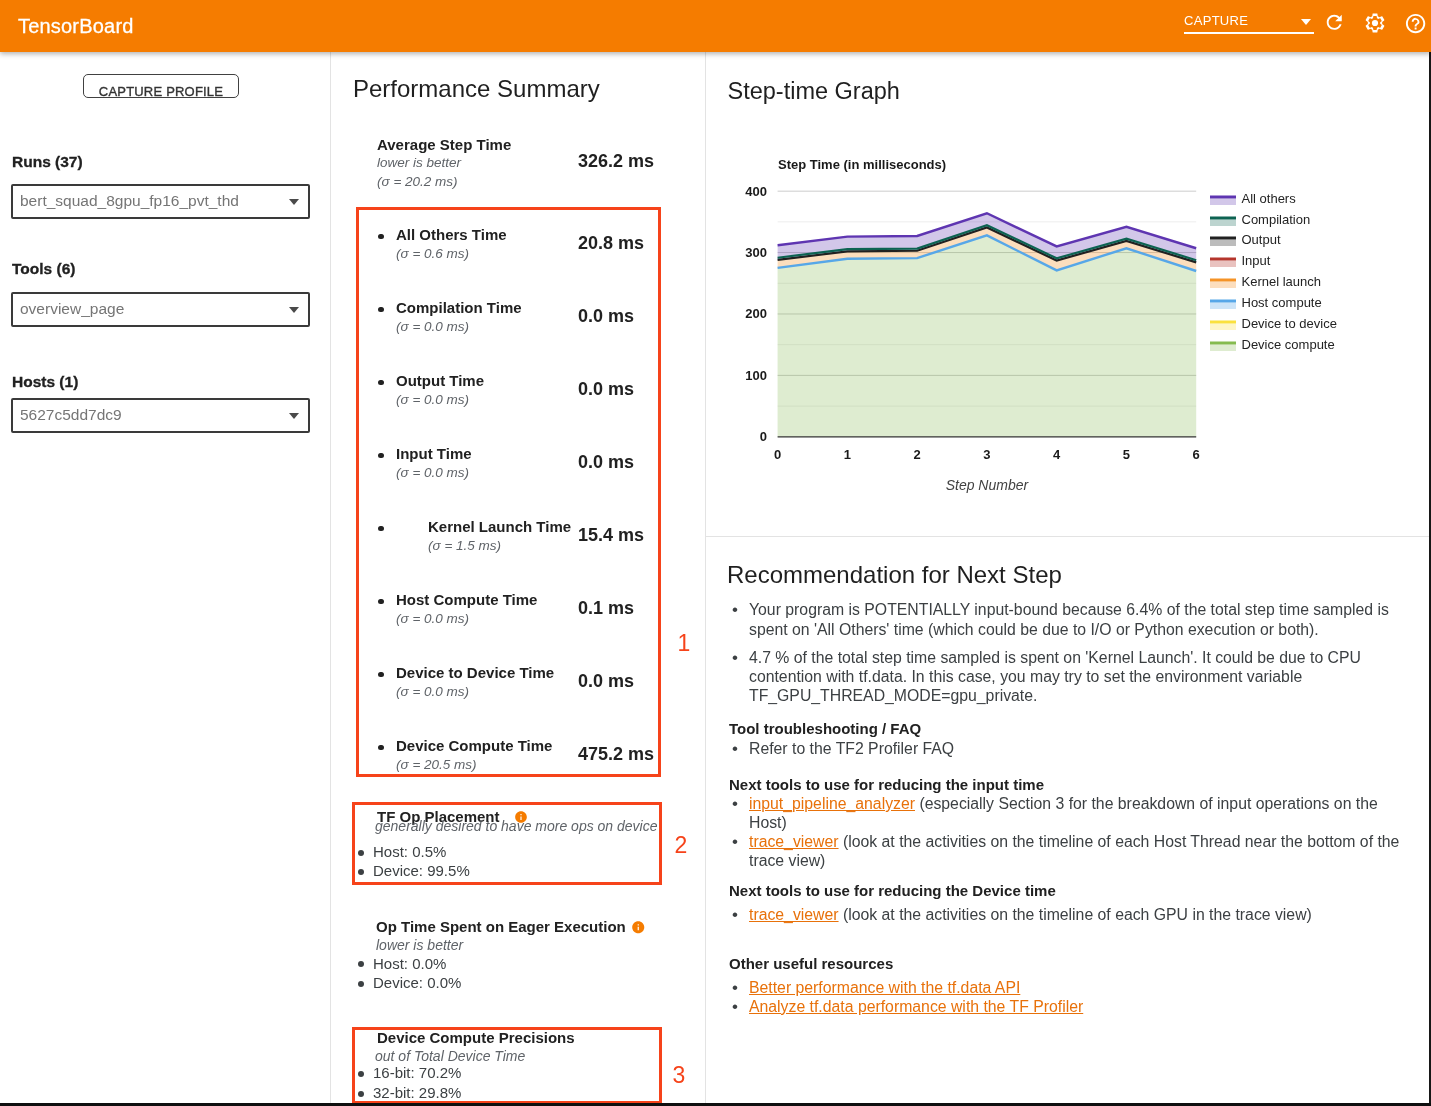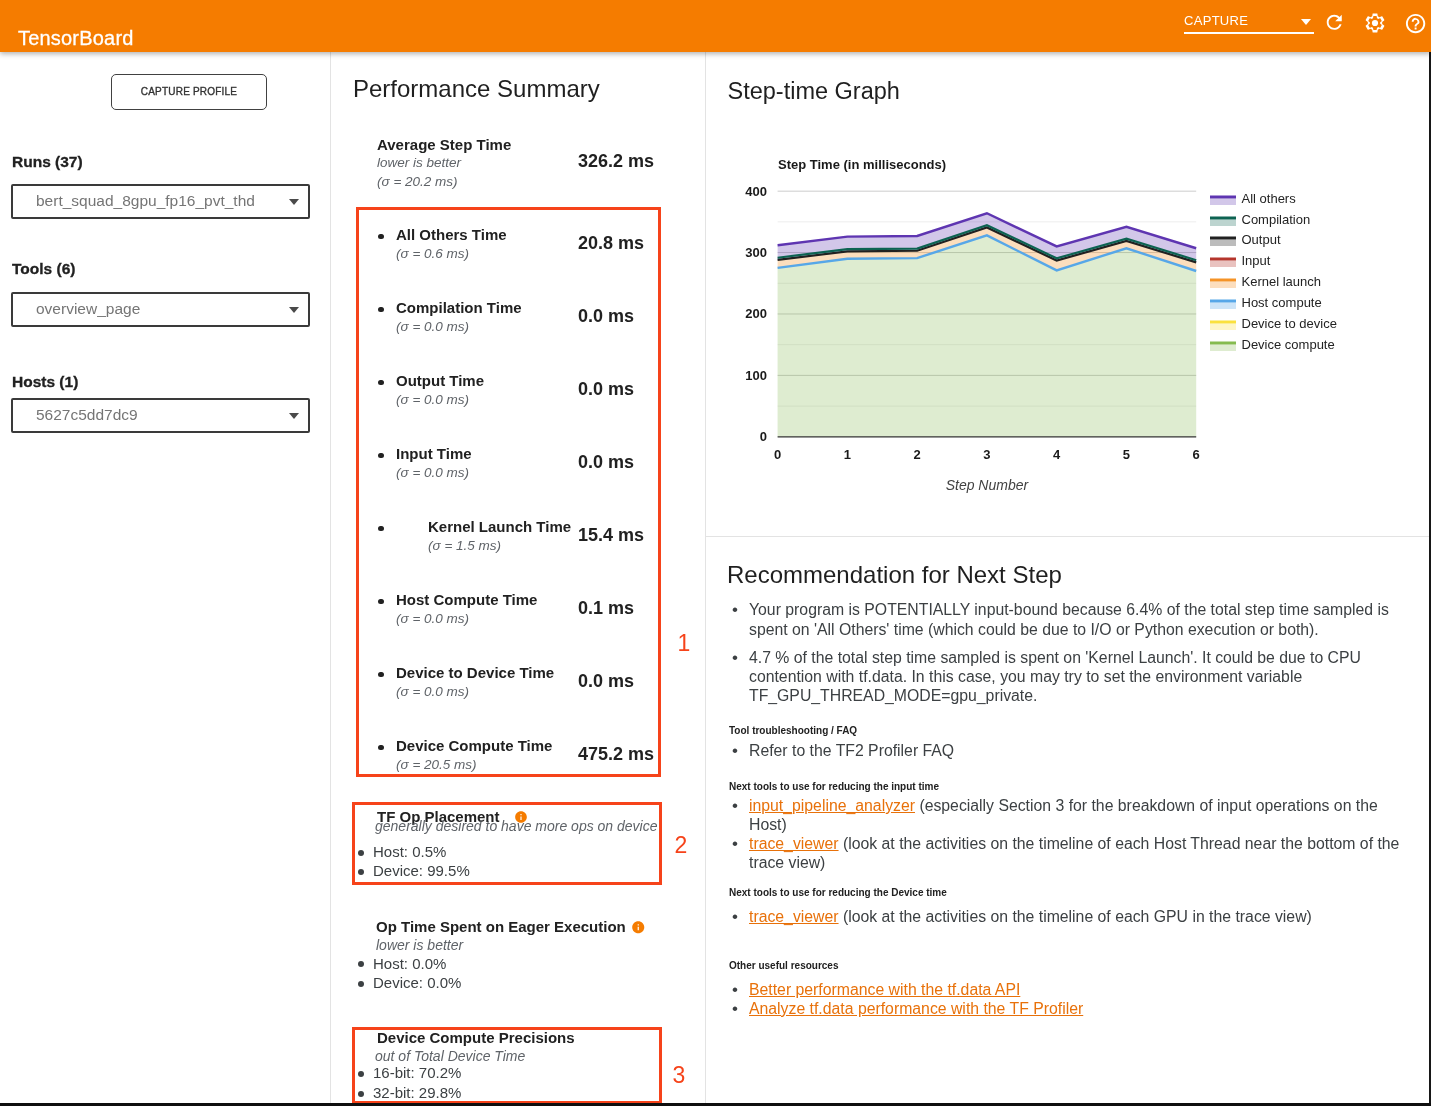--- a/index.html
+++ b/index.html
@@ -3,21 +3,21 @@
 <meta charset="utf-8">
 <style>
   * { margin:0; padding:0; box-sizing:border-box; }
   html,body { width:1431px; height:1106px; overflow:hidden; background:#fff;
     font-family:"Liberation Sans", sans-serif; }
   .abs { position:absolute; }
 
   
   #appbar { position:absolute; left:0; top:0; width:1431px; height:51.5px;
     background:#f57c00; box-shadow:0 2px 5px rgba(0,0,0,0.3); z-index:10; }
-  #tblogo { position:absolute; left:18px; top:16px; line-height:45px; color:#fff;
+  #tblogo { position:absolute; left:18px; top:4px; line-height:45px; color:#fff;
     font-size:20px; font-weight:400; -webkit-text-stroke:0.3px #fff; letter-spacing:0.2px; }
   #profsel { position:absolute; left:1184px; top:13px; color:#fff; font-size:13px;
     letter-spacing:0.3px; }
   #profline { position:absolute; left:1184px; top:32px; width:130px; height:1.6px;
     background:#fff; }
   .wcaret { position:absolute; width:0; height:0; border-left:5px solid transparent;
     border-right:5px solid transparent; border-top:6px solid #fff; }
   .hicon { position:absolute; top:13px; }
 
   
@@ -25,28 +25,28 @@
     background:#171717; z-index:9; }
   #bborder { position:absolute; left:0; top:1103.4px; width:1431px; height:2.6px;
     background:#0f0f0f; z-index:11; }
 
   
   #vdiv1 { position:absolute; left:330px; top:52px; width:1px; height:1056px; background:#e3e3e3; }
   #vdiv2 { position:absolute; left:705px; top:52px; width:1px; height:1056px; background:#e3e3e3; }
   #hdiv  { position:absolute; left:706px; top:536px; width:723px; height:1px; background:#e3e3e3; }
 
   
-  #capturebtn { position:absolute; left:83px; top:74px; width:156px; height:36px;
-    border:1px solid #414141; border-radius:5px; color:#333; font-size:10px;
-    font-weight:400; -webkit-text-stroke:0.35px #333; letter-spacing:0.2px; text-align:center; line-height:34px;margin-left:28px; }
+  #capturebtn { position:absolute; left:83px; top:74px; width:156px; height:24px;
+    border:1px solid #414141; border-radius:5px; color:#333; font-size:13px;
+    font-weight:400; -webkit-text-stroke:0.35px #333; letter-spacing:0.2px; text-align:center; line-height:34px; }
   .sblabel { position:absolute; left:12px; font-size:15.5px; color:#212121; font-weight:700;
     -webkit-text-stroke:0.3px #212121; }
   .sbselect { position:absolute; left:11px; width:299px; height:35px;
     border:2px solid #3a3a3a; border-radius:2px; font-size:15.5px; color:#757575;
-    line-height:30px; padding-left:23px; }
+    line-height:30px; padding-left:7px; }
   .dcaret { position:absolute; width:0; height:0; border-left:5.2px solid transparent;
     border-right:5.2px solid transparent; border-top:6.2px solid #4a4a4a; }
 
   
   h1.sect { position:absolute; font-size:24px; font-weight:normal; color:#1f1f1f; }
   .mlabel { position:absolute; left:396px; font-size:15px; font-weight:bold; color:#212121;
     line-height:17.5px; white-space:nowrap; }
   .mlabel .sig { font-weight:normal; font-style:italic; font-size:13.5px; color:#5f6368; }
   .mvalue { position:absolute; left:578px; font-size:18px; font-weight:bold; color:#212121;
     white-space:nowrap; }
@@ -60,21 +60,21 @@
   .sdot { position:absolute; width:6px; height:6px; border-radius:50%; background:#3c4043; }
 
   
   #chart { position:absolute; left:740px; top:150px; }
   .legrow { display:flex; align-items:center; height:20.9px; }
   .legrow span { margin-left:5.5px; font-size:13px; color:#232323; }
 
   
   .rec { position:absolute; left:729px; width:700px; font-size:15.8px; color:#3c4043;
     line-height:19px; }
-  .rec b { color:#212121; font-size:10px; }
+  .rec b { color:#212121; font-size:15px; }
   .rec ul { list-style:none; }
   .rec li { position:relative; padding-left:20px; }
   .rec li:before { content:"•"; position:absolute; left:3px; font-size:17px; }
   .rec a { color:#e8710a; text-decoration:underline; }
 </style>
 </head>
 <body>
 
 <div id="rborder"></div>
 <div id="bborder"></div>

